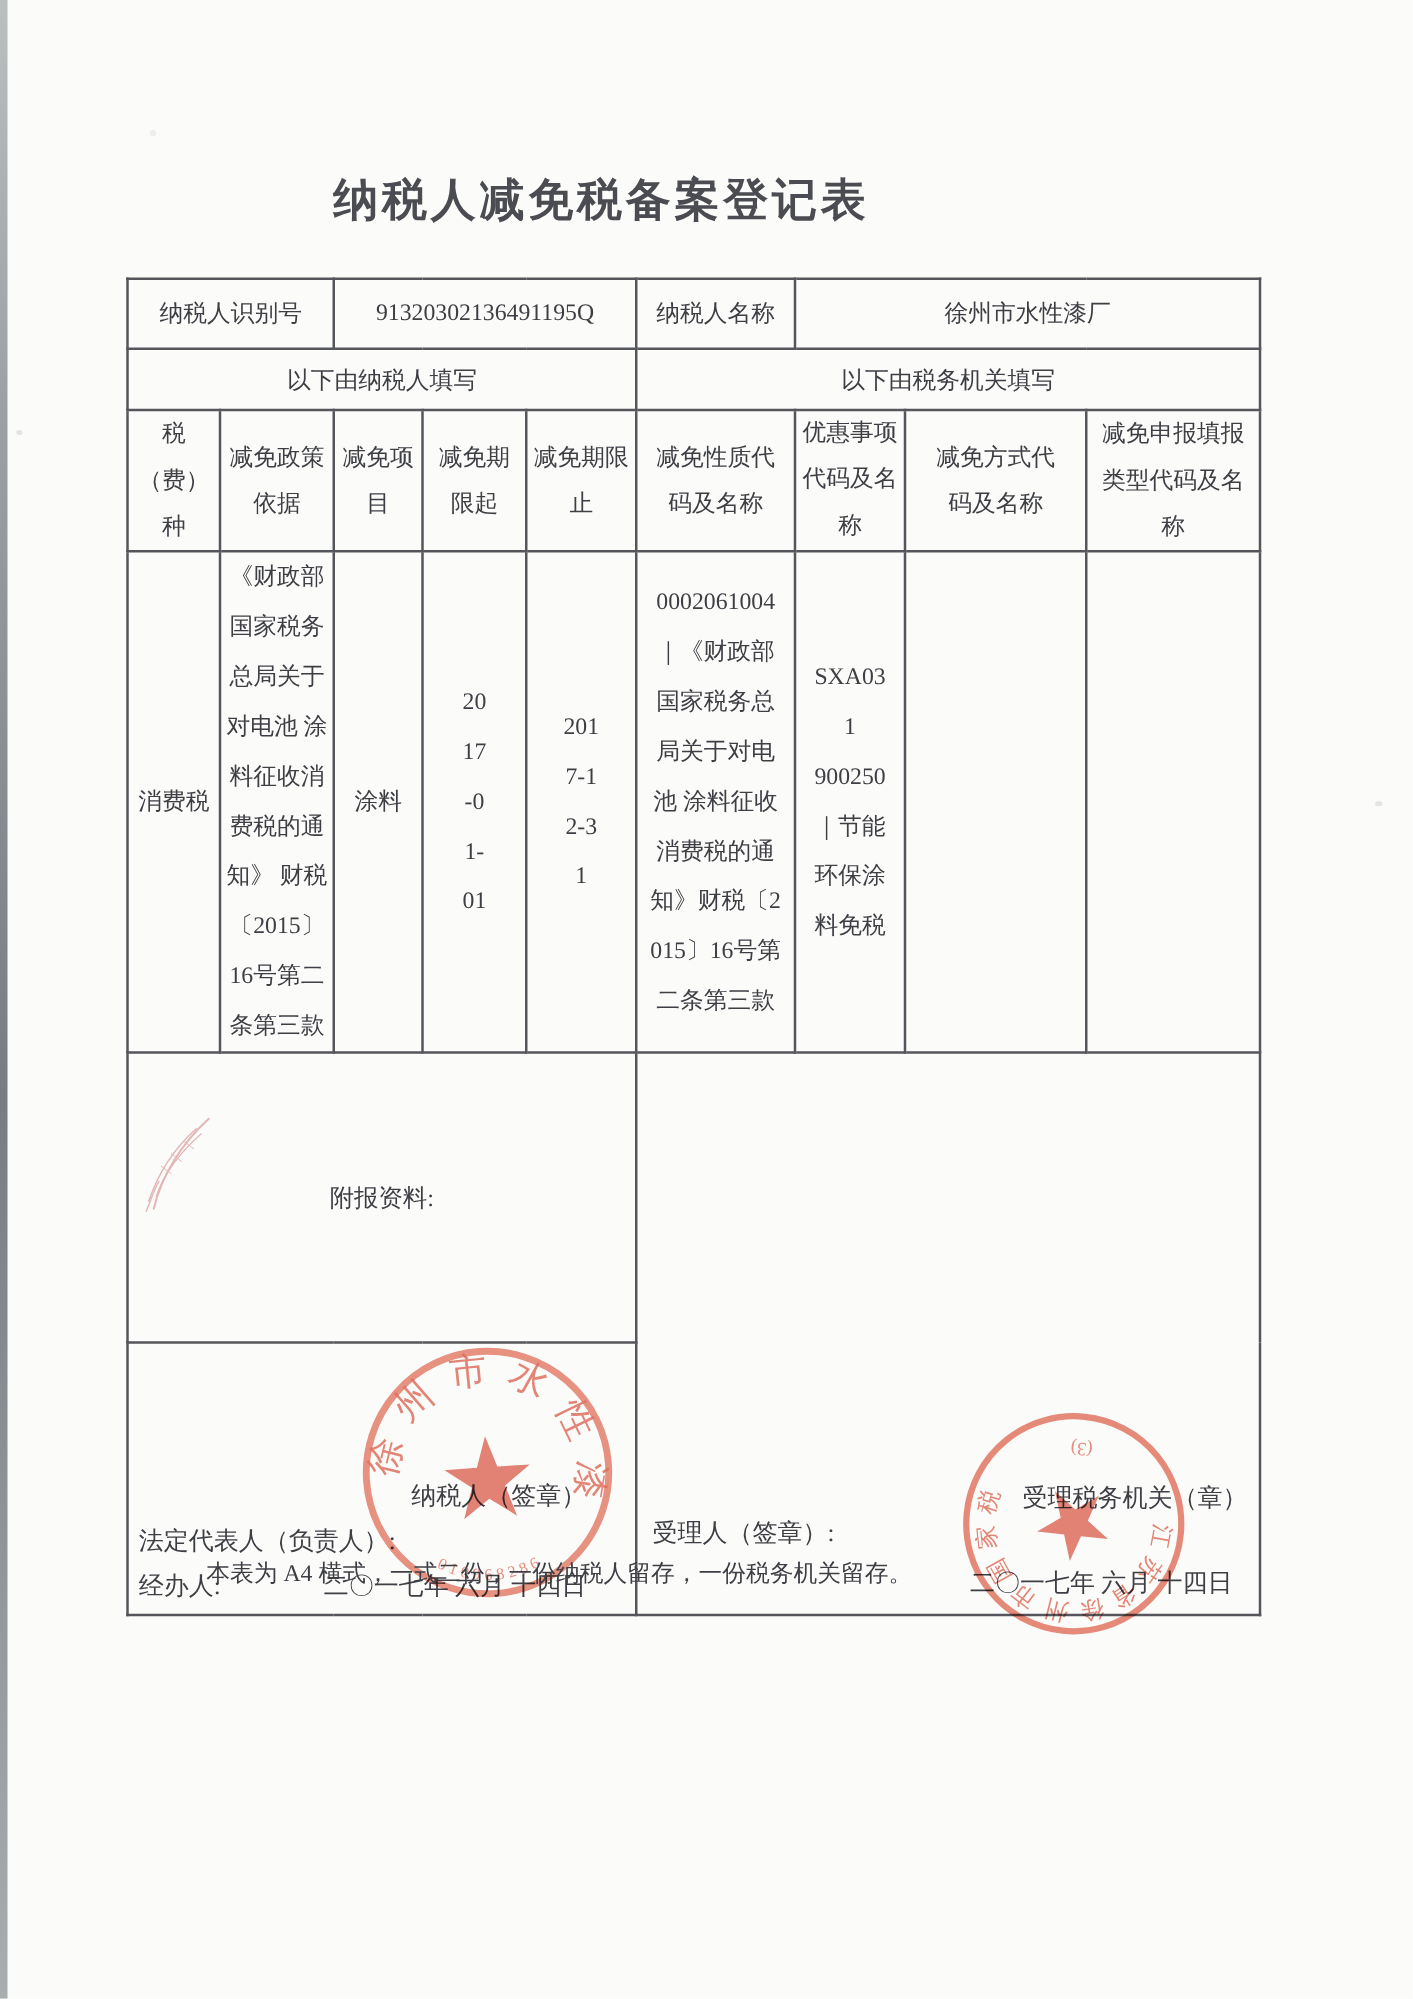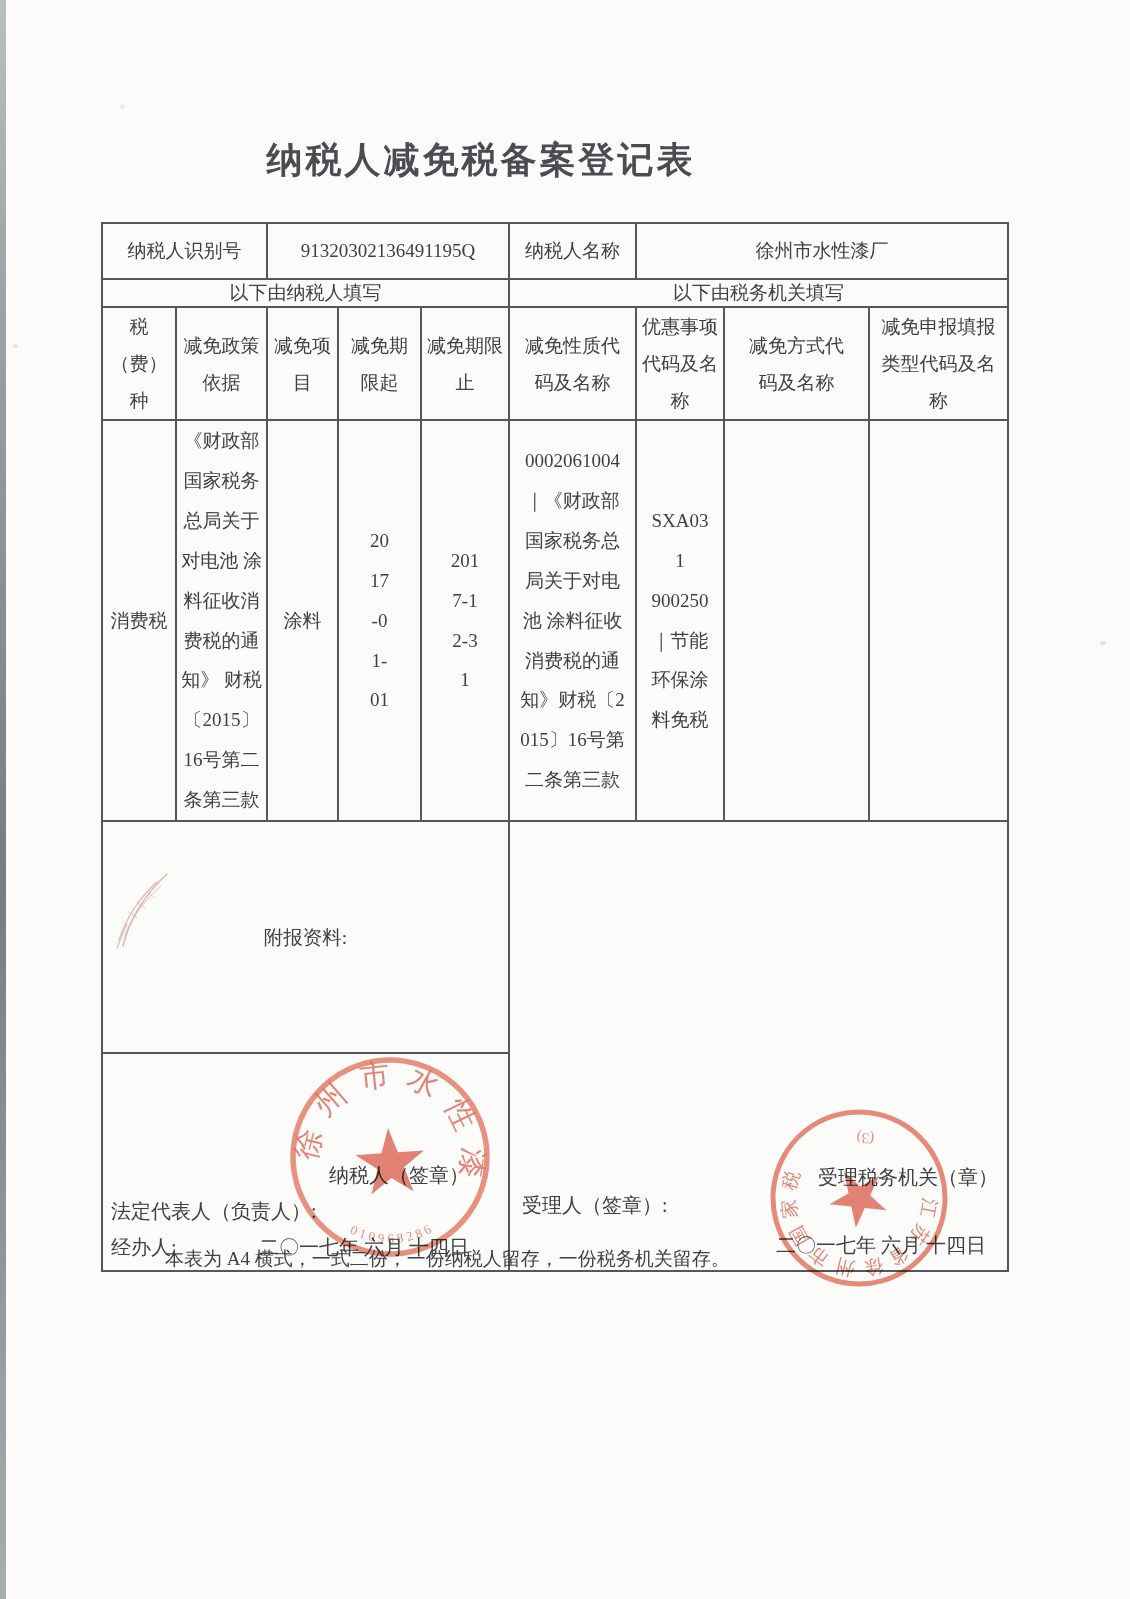--- a/index.html
+++ b/index.html
@@ -25,30 +25,30 @@
     border-collapse:collapse;table-layout:fixed;
   }
   table.form td{
     border:2px solid #55565c;
     text-align:center;vertical-align:middle;
     font-size:19px;color:#3e3f45;
     padding:0 4px;
     overflow:visible;
   }
   tr.r-identity{height:56px;}
-  tr.r-section{height:28px;margin-left:47px;}
+  tr.r-section{height:49px;margin-left:47px;}
   tr.r-head{height:100px;}
   tr.r-data{height:372px;}
   tr.r-attach{height:232px;}
   tr.r-sign{height:218px;}
   td.head{font-size:17.5px;line-height:1.95;padding:0 8px;}
   td.head.hd-nature{padding:11px 14px;}
   td.head.hd-method{padding:0 16px;}
   td.head.hd-declare{padding:0 6px;}
-  td.head.hd-pref{padding:0 4px;}
+  td.head.hd-pref{padding:0 4px;font-family:Liberation Mono, monospace;}
   td.data{font-size:17.5px;line-height:2.1;word-break:break-all;}
   td.data.dt-nature{padding:0 10px;}
   td.data.dt-pref{padding:0 13px;}
   td.data.dt-date{padding:0 28px;}
   .pre{white-space:pre-line;}
   td.attach-cell{vertical-align:top;text-align:left;padding:8px 0 0 10px;position:relative;}
   td.sign-cell{position:relative;padding:0;}
   td.accept-cell{position:relative;padding:0;vertical-align:top;text-align:left;}
   .abs{position:absolute;white-space:nowrap;font-size:20px;}
   .stamp{position:absolute;mix-blend-mode:multiply;opacity:.82;pointer-events:none;}

